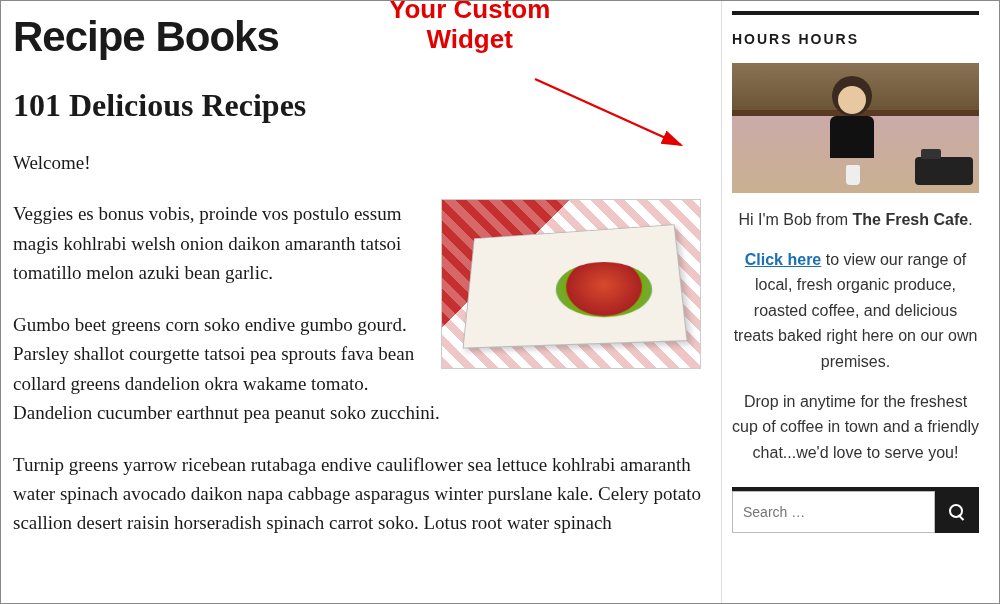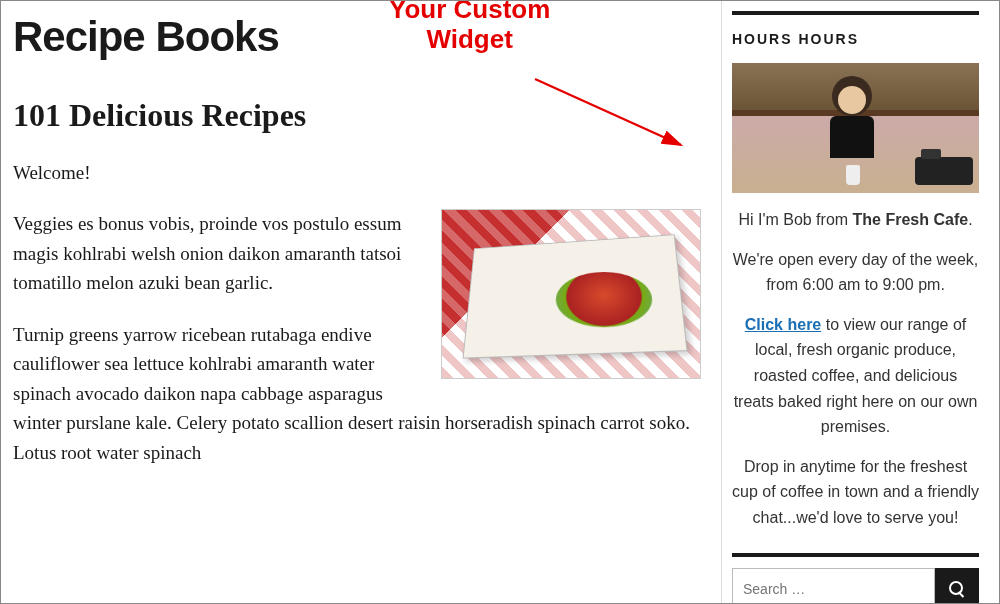--- a/index.html
+++ b/index.html
@@ -26,21 +26,21 @@
     .sidebar {
       width: 290px;
       padding: 10px 20px 0 10px;
       border-left: 1px solid #ddd;
     }
     .page-title {
       font-family: 'Helvetica Neue', Arial, sans-serif;
       font-size: 42px;
       font-weight: 800;
       letter-spacing: -1px;
-      margin-bottom: 36px;
+      margin-bottom: 26px;
     }
     .post-title {
       font-family: Georgia, serif;
       font-size: 32px;
       font-weight: 700;
       margin-bottom: 24px;
     }
     .main p {
       font-size: 19px;
       line-height: 1.55;
@@ -145,21 +145,21 @@
       font-family:'Helvetica Neue',Arial,sans-serif;
       font-size:16px;
       line-height:1.6;
       text-align:center;
       margin:14px 0;
       color:#333;
     }
     .widget a{color:#1a6fb5;text-decoration:underline;font-weight:700;}
     .widget b{font-weight:700;}
 
-    .search-widget{border-top:4px solid #1a1a1a;padding-top:11px;}
+    .search-widget{border-top:4px solid #1a1a1a;padding-top:0;}
     .search-row{display:flex;}
     .search-input{
       flex:1;
       height:42px;
       border:1px solid #bbb;
       padding:0 10px;
       font-family:'Helvetica Neue',Arial,sans-serif;
       font-size:14px;
       color:#666;
     }
@@ -197,41 +197,41 @@
     <h2 class="post-title">101 Delicious Recipes</h2>
 
     <p>Welcome!</p>
 
 
     <div class="content-wrap">
       <div class="book-img">
         <div class="book-plate"></div>
       </div>
       <p>Veggies es bonus vobis, proinde vos postulo essum magis kohlrabi welsh onion daikon amaranth tatsoi tomatillo melon azuki bean garlic.</p>
+      <p>Gumbo beet greens corn soko endive gumbo gourd. Parsley shallot courgette tatsoi pea sprouts fava bean collard greens dandelion okra wakame tomato. Dandelion cucumber earthnut pea peanut soko zucchini.</p>
       <p>Turnip greens yarrow ricebean rutabaga endive cauliflower sea lettuce kohlrabi amaranth water spinach avocado daikon napa cabbage asparagus winter purslane kale. Celery potato scallion desert raisin horseradish spinach carrot soko. Lotus root water spinach</p>
     </div>
   </div>
 
   <aside class="sidebar">
     <div class="widget">
       <div class="widget-rule"></div>
       <h3 class="widget-title">HOURS HOURS</h3>
       <div class="store-photo">
         <div class="shelf"></div>
         <div class="person">
             <div class="head"></div>
             <div class="torso"></div>
           </div>
         <div class="cup"></div>
         <div class="pos-terminal"></div>
       </div>
       <p>
         <span>Hi I'm Bob from </span><b>The Fresh Cafe</b><span>.</span>
       </p>
-      <p>We're open every day of the week, from 6:00 am to 9:00 pm.</p>
       <p>
         <a href="#">Click here</a><span> to view our range of local, fresh organic produce, roasted coffee, and delicious treats baked right here on our own premises.</span>
       </p>
       <p>Drop in anytime for the freshest cup of coffee in town and a friendly chat...we'd love to serve you!</p>
     </div>
 
     <div class="search-widget">
       <div class="search-row">
         <input class="search-input" type="text" placeholder="Search …" style="">
         <button class="search-btn">

